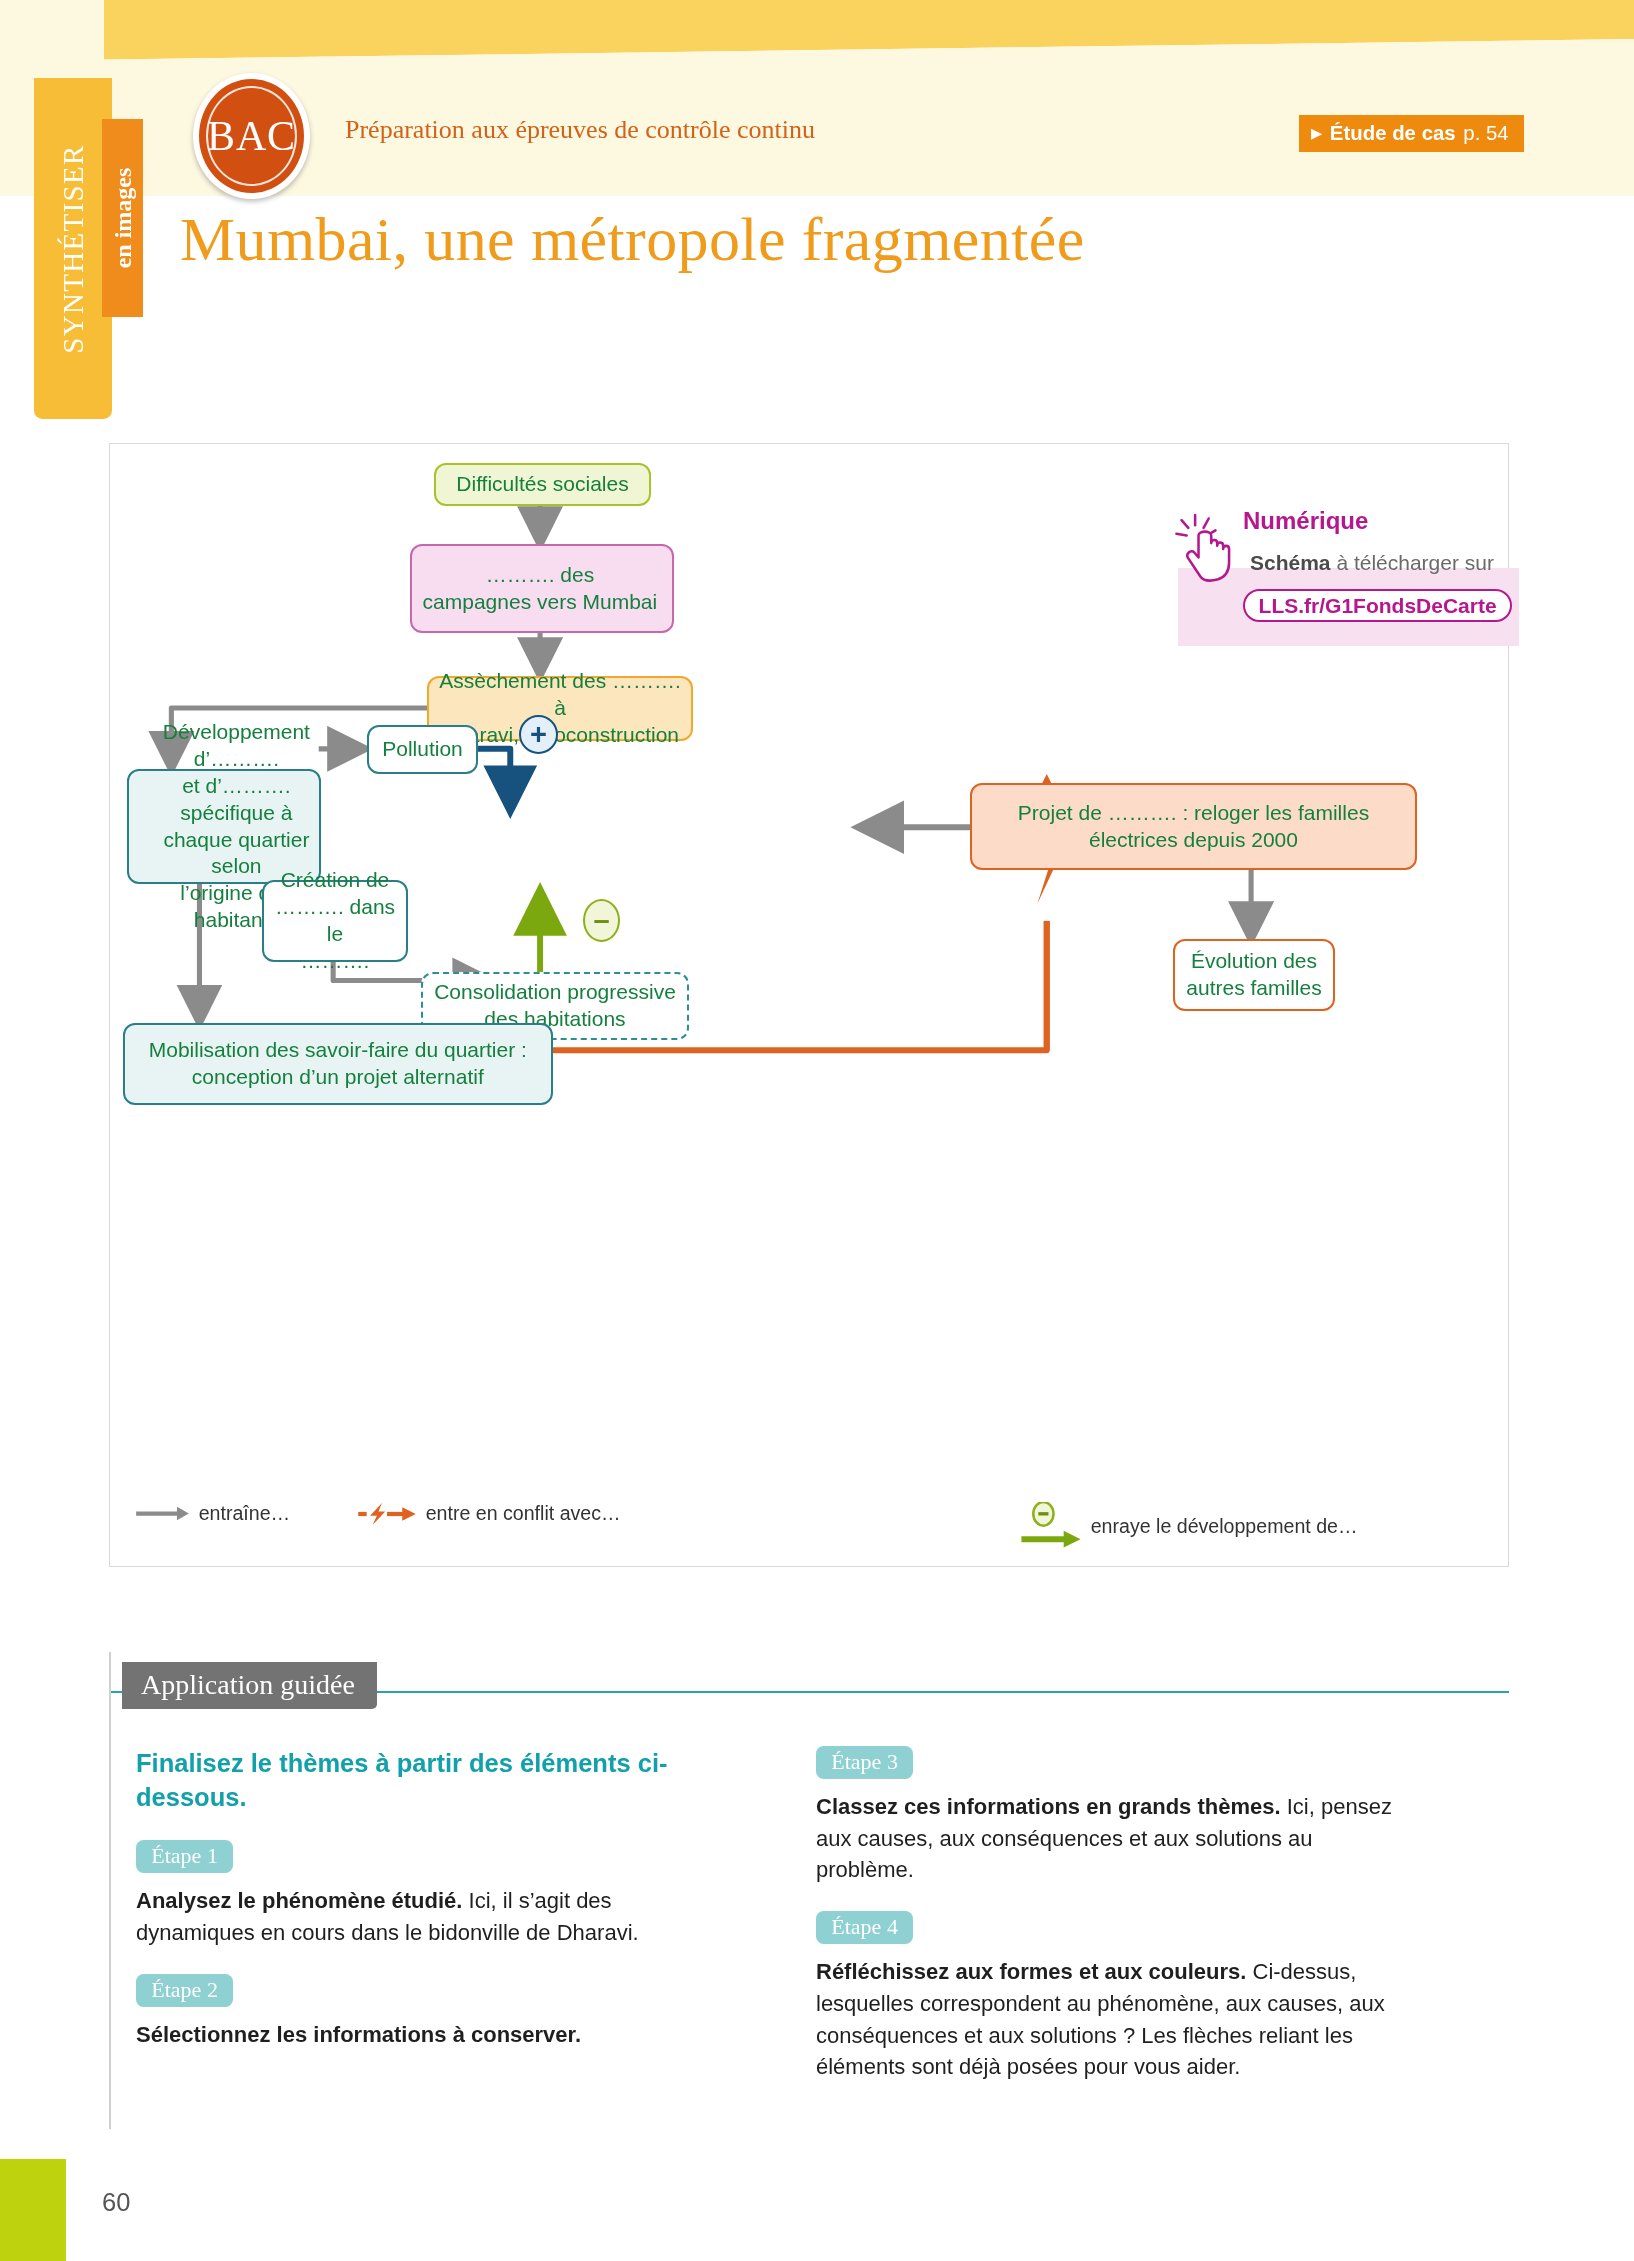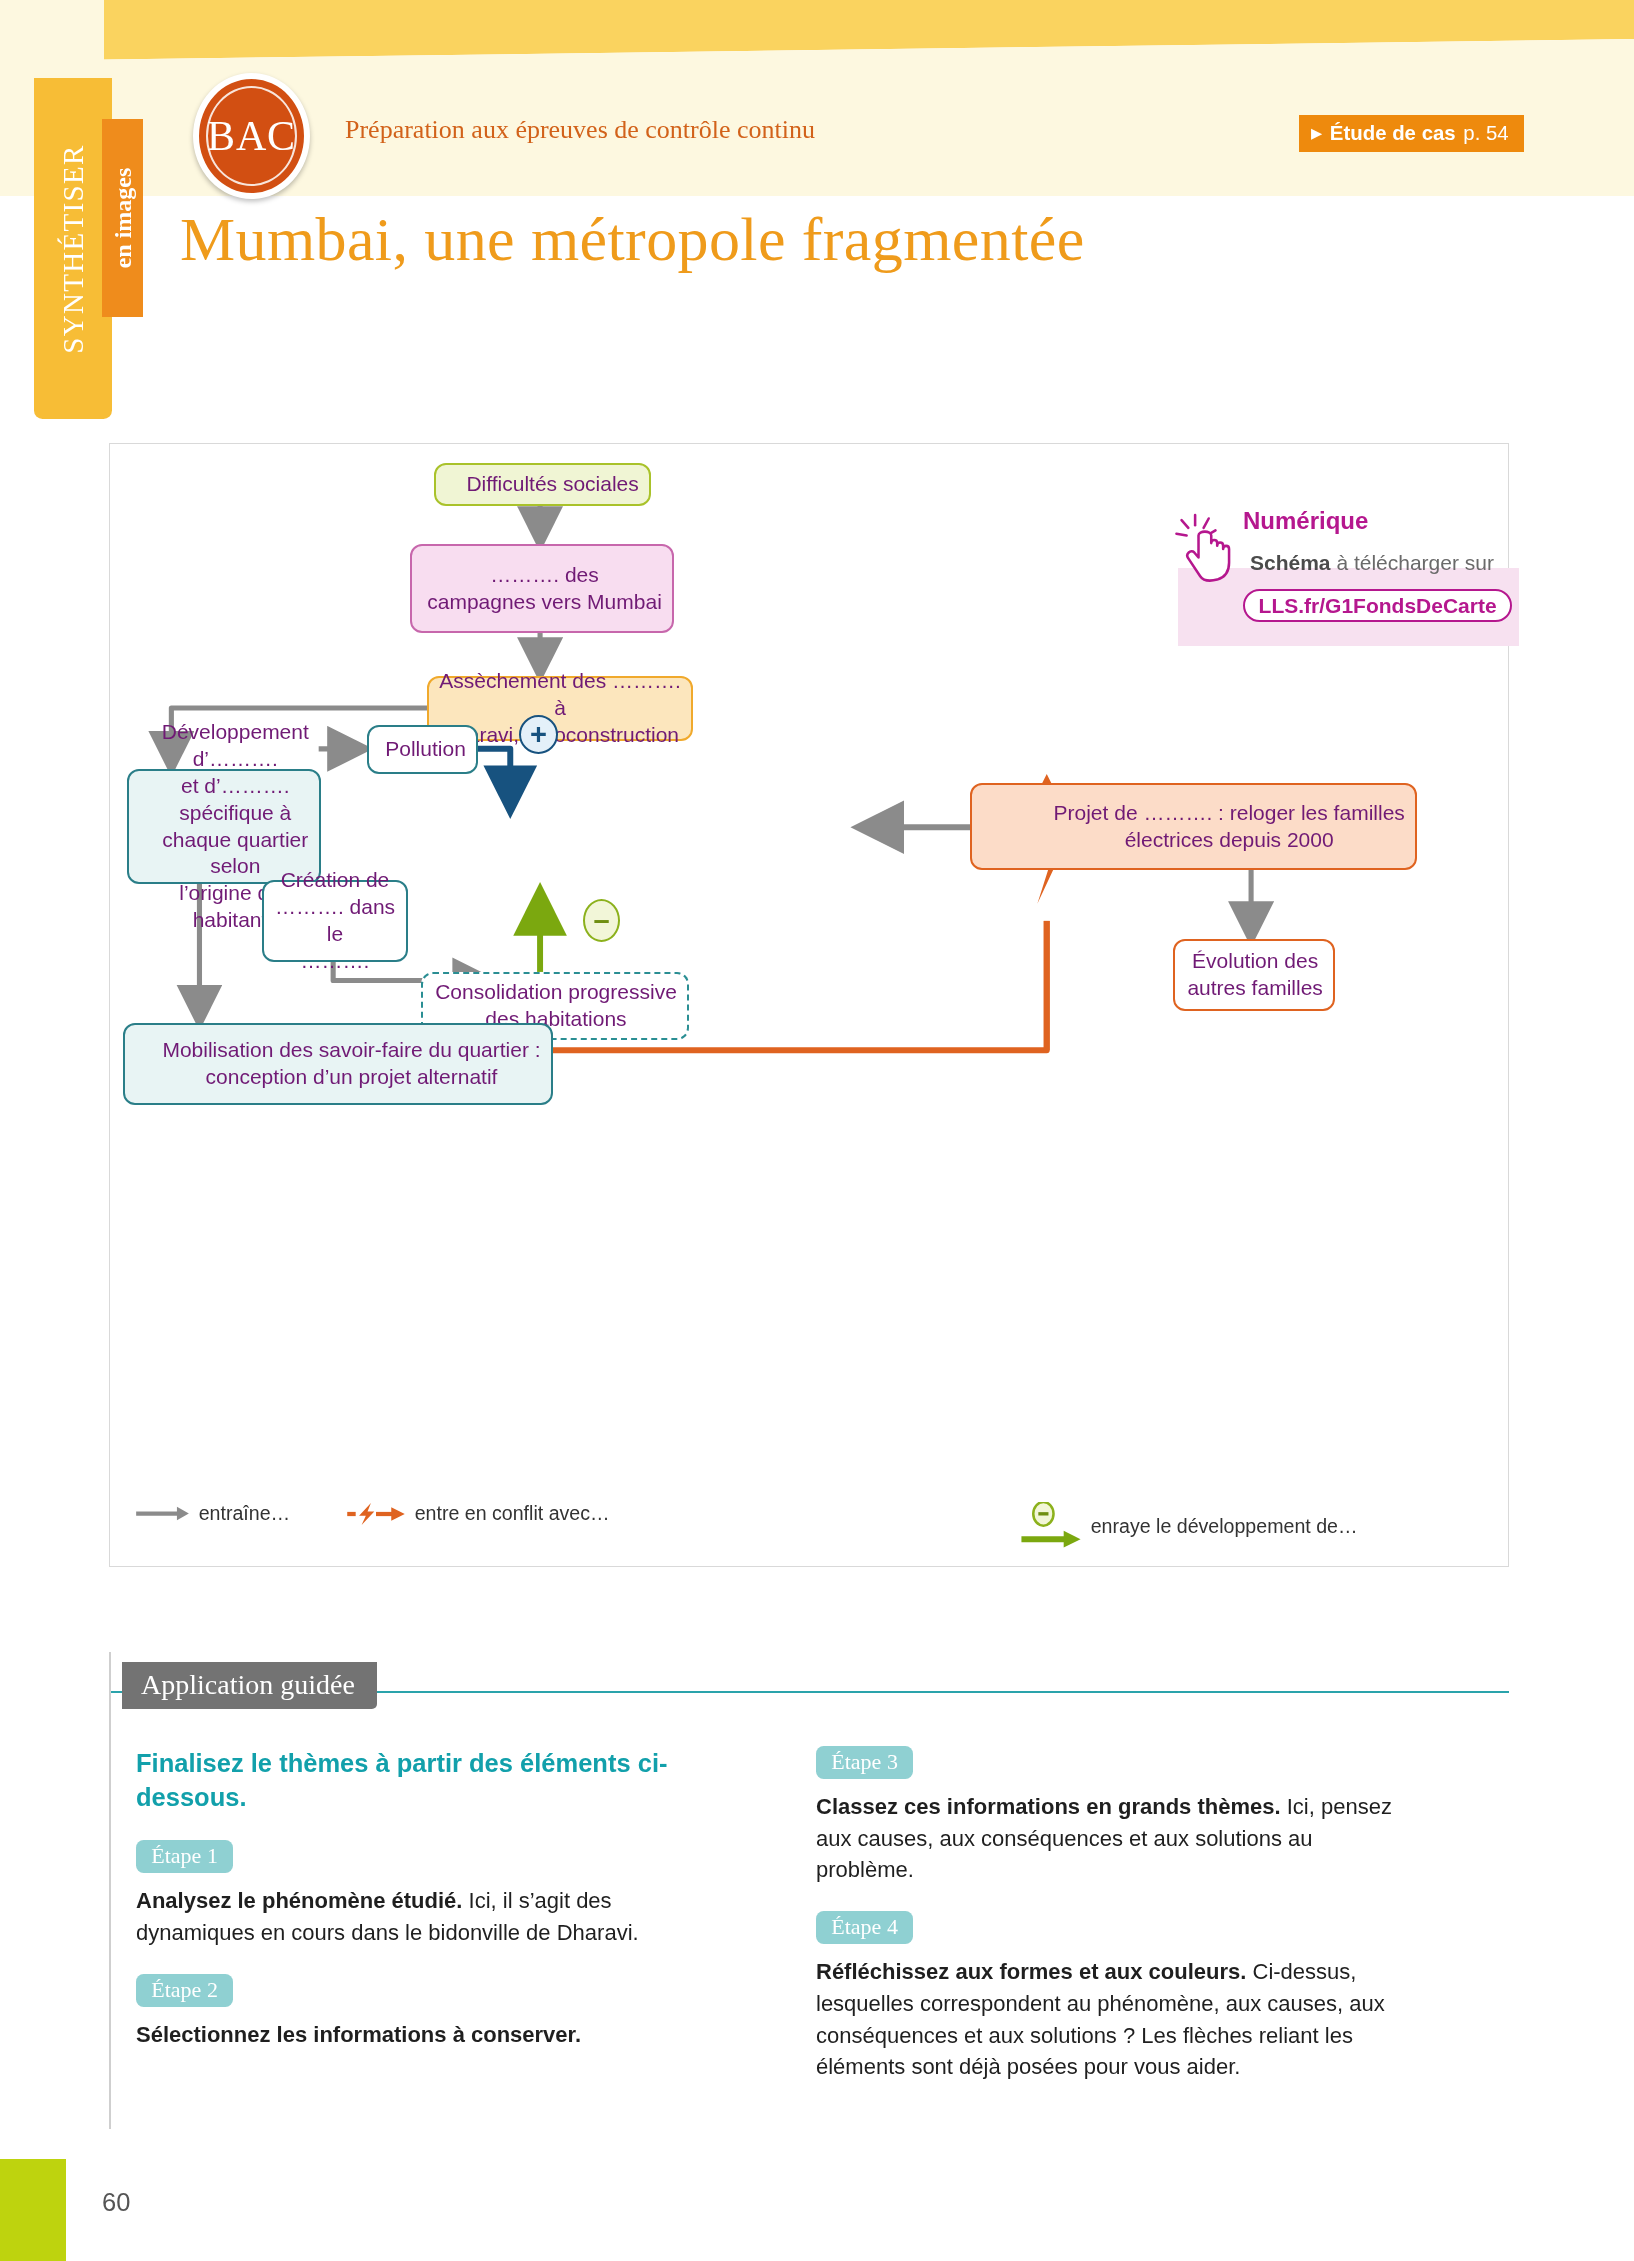--- a/index.html
+++ b/index.html
@@ -91,23 +91,23 @@
   }
 
   
   .schema {
     position:absolute; left:109px; top:443px; width:1400px; height:1124px;
     background:#fff; border:0.9px solid #d9d9d9;
   }
 
   
   .node {
-    position:absolute; display:flex; align-items:center; justify-content:flex-end;
+    position:absolute; display:flex; align-items:center; justify-content:center;
     text-align:center; border-radius:12px; font-size:21px; line-height:1.28;
-    padding:5.1px 10.2px; color:#701a75;
+    padding:5.1px 10.2px; color:#15803d;
   }
   .n-green { background:#f0f5d4; border:2.6px solid #a9c22a; }
   .n-pink  { background:#f8ddf0; border:2.6px solid #c767ac;padding-left:6px; }
   .n-sand  { background:#fce6bd; border:2.6px solid #f0a92c; }
   .n-teal  { background:#e8f4f4; border:2.6px solid #2a7e88; }
   .n-white { background:#ffffff; border:2.6px solid #2a7e88; }
   .n-dash  { background:#ffffff; border:2.6px dashed #2a8e93; }
   .n-orng  { background:#fcdcc8; border:2.6px solid #df6320; }
   .n-orng-w{ background:#ffffff; border:2.6px solid #df6320; }
 
@@ -297,21 +297,21 @@
   <div class="legend">
 
     <div class="lg-item" style="left:0px; top:15.3px;">
       <svg width="53" height="17" viewBox="0 0 62 20">
         <path d="M0,10 L50,10" stroke="#8b8b8b" stroke-width="5" fill="none"></path>
         <path d="M48,2 L62,10 L48,18 z" fill="#8b8b8b"></path>
       </svg>
       <span>entraîne…</span>
     </div>
 
-    <div class="lg-item" style="left:211px; top:15.3px;">
+    <div class="lg-item" style="left:222px; top:15.3px;">
       <svg width="58" height="22" viewBox="0 0 68 26">
         <path d="M0,13 L10,13" stroke="#df6320" stroke-width="5" fill="none"></path>
         <path d="M28,0 L14,15 L22,15 L17,26 L32,10 L24,10 Z" fill="#df6320"></path>
         <path d="M34,13 L54,13" stroke="#df6320" stroke-width="5" fill="none"></path>
         <path d="M52,5 L68,13 L52,21 z" fill="#df6320"></path>
       </svg>
       <span>entre en conflit avec…</span>
     </div>
 
 

